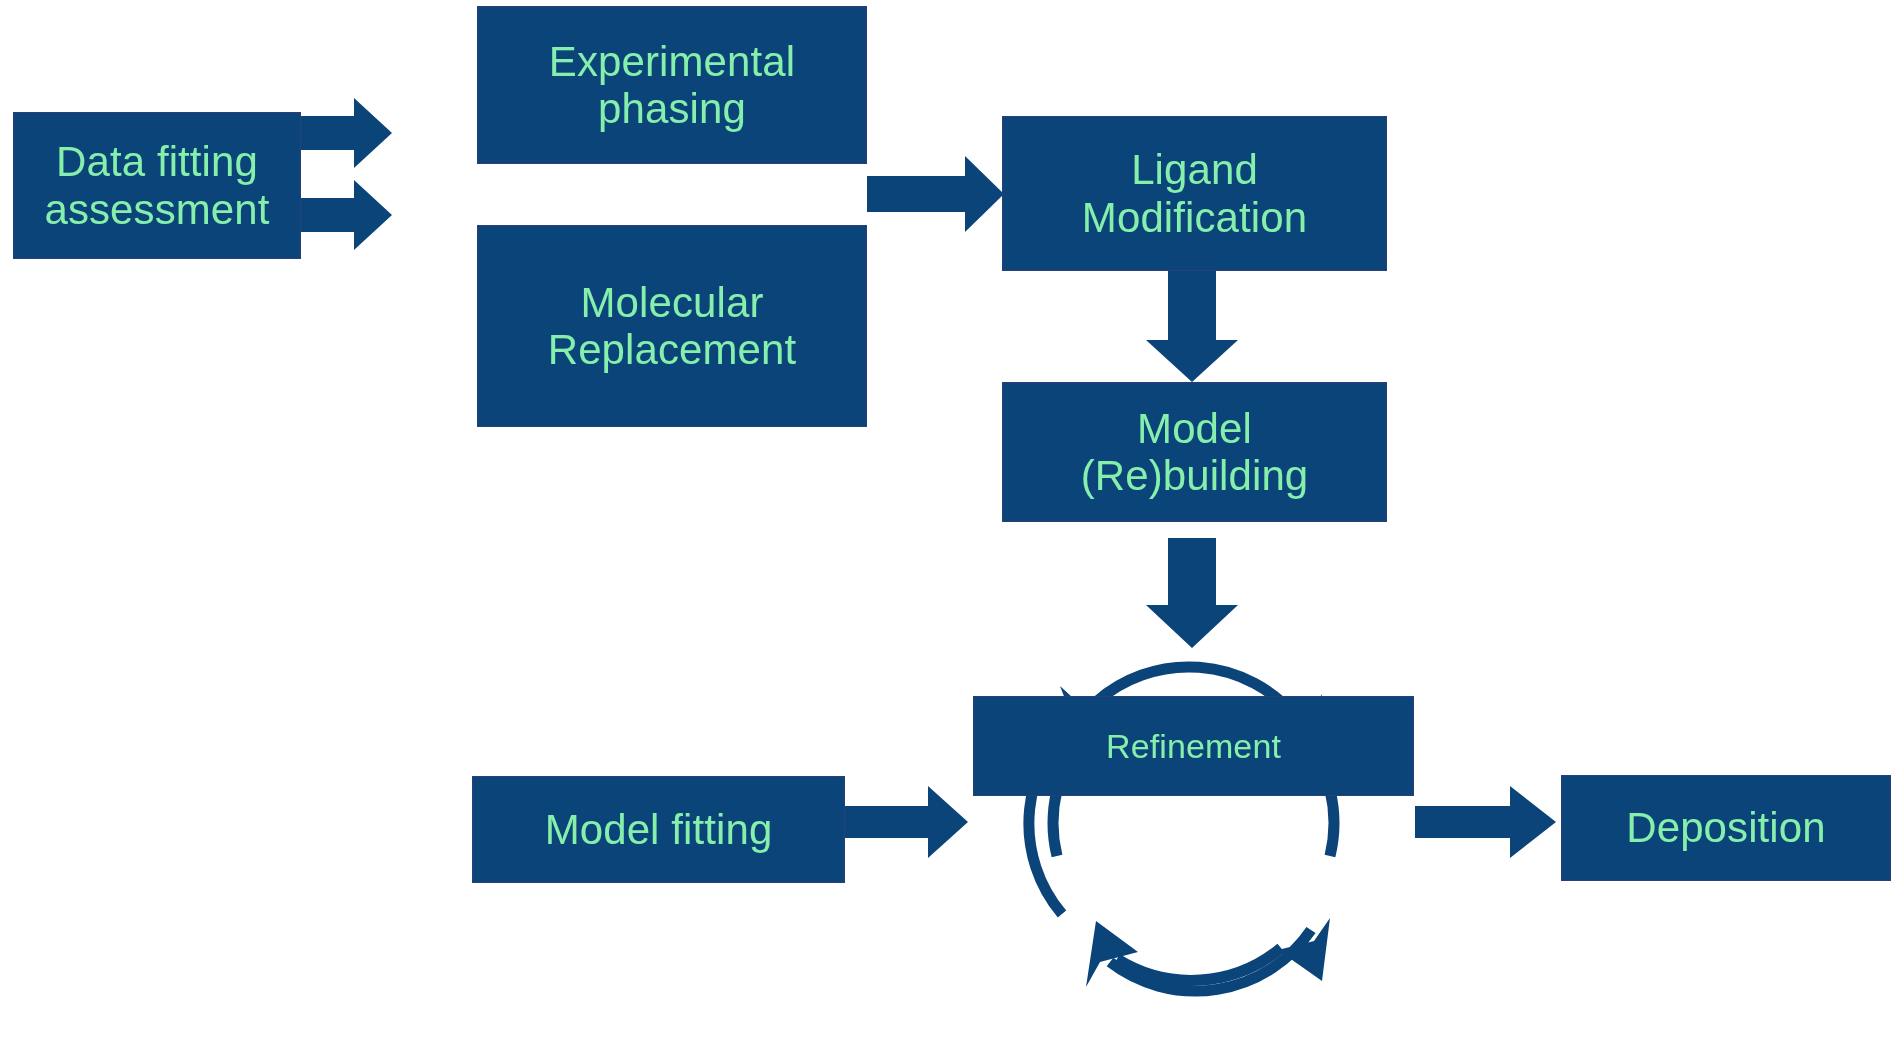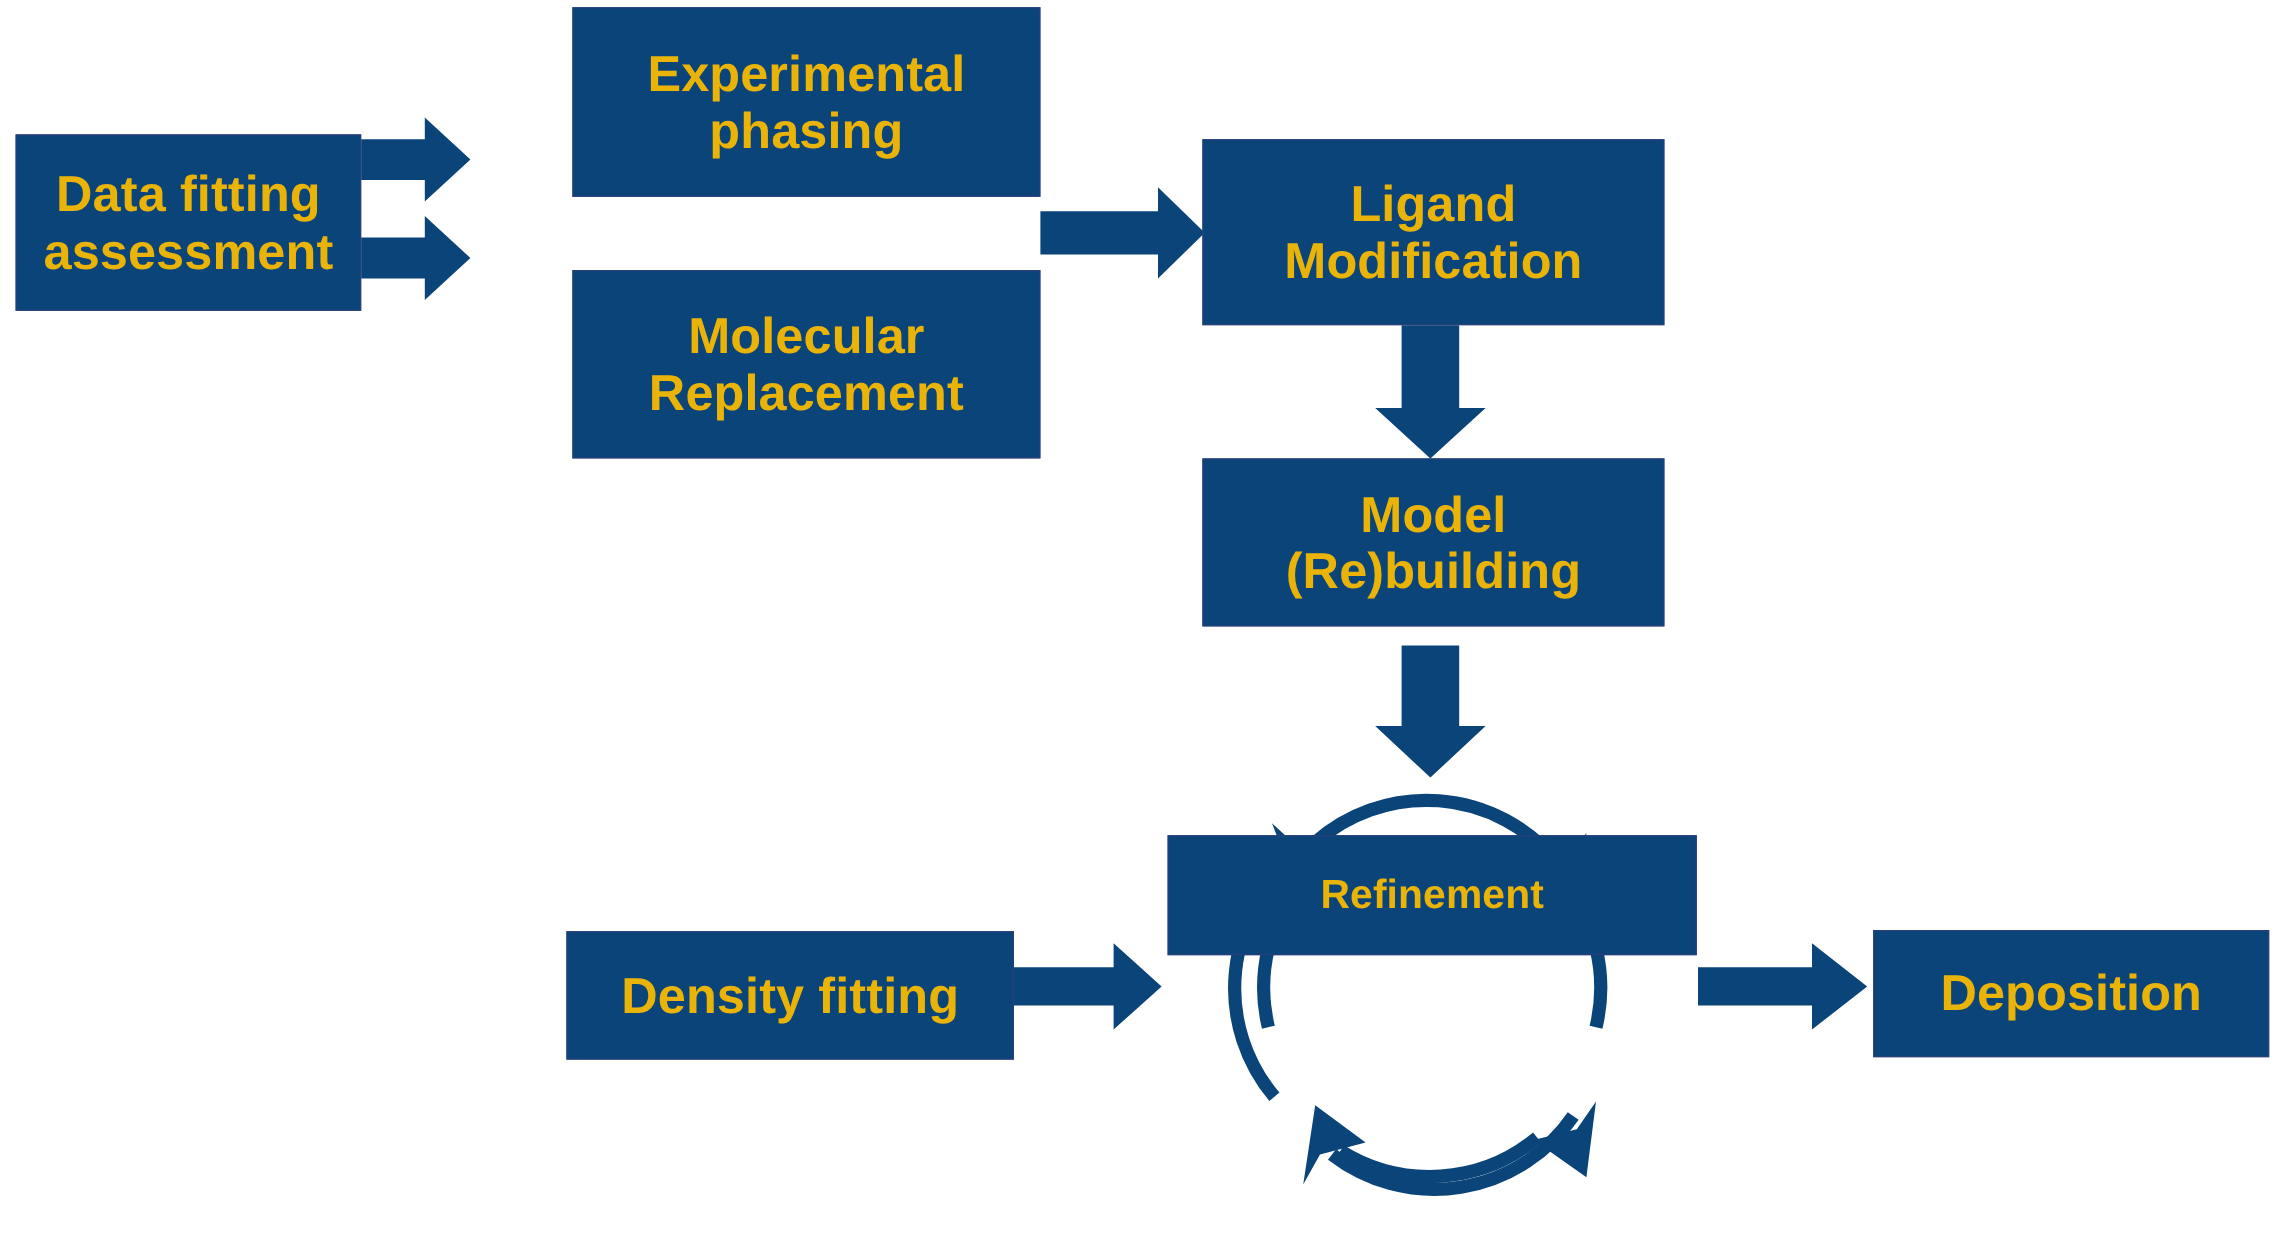--- a/index.html
+++ b/index.html
@@ -12,37 +12,37 @@
     width: 1903px;
     height: 1043px;
     background: #ffffff;
     overflow: hidden;
     font-family: "Liberation Sans", sans-serif;
   }
   .node {
     position: absolute;
     background: #0b4479;
     border: 1px solid #2a3f7a;
-    color: #eab308;
+    color: #86efac;
     display: flex;
     align-items: center;
     justify-content: center;
     text-align: center;
     line-height: 1.12;
     box-sizing: border-box;
-    font-weight: 700;
+    font-weight: 400;
     letter-spacing: 0.1px;
     z-index: 3;
   }
   .node span { display: block; white-space: pre-line; }
 
   
   #node-data-quality      { left: 13px;   top: 112px; width: 288px; height: 147px; font-size: 42px; }
   #node-experimental      { left: 477px;  top: 6px;   width: 390px; height: 158px; font-size: 42px; }
-  #node-molecular         { left: 477px;  top: 225px; width: 390px; height: 157px; font-size: 42px; }
+  #node-molecular         { left: 477px;  top: 225px; width: 390px; height: 202px; font-size: 42px; }
   #node-density           { left: 1002px; top: 116px; width: 385px; height: 155px; font-size: 42px; }
   #node-model             { left: 1002px; top: 382px; width: 385px; height: 140px; font-size: 42px; }
   #node-refinement        { left: 973px;  top: 696px; width: 441px; height: 100px; font-size: 34px; z-index: 5; }
   #node-validation        { left: 973px;  top: 847px; width: 441px; height: 101px; font-size: 42px; z-index: 5; }
   #node-ligand            { left: 472px;  top: 776px; width: 373px; height: 107px; font-size: 42px; }
   #node-deposition        { left: 1561px; top: 775px; width: 330px; height: 106px; font-size: 42px; }
 
   svg.layer {
     position: absolute;
     left: 0; top: 0;
@@ -125,20 +125,20 @@
     <span>Model
 (Re)building</span>
   </div>
 
   <div class="node" id="node-refinement">
     <span>Refinement</span>
   </div>
 
 
   <div class="node" id="node-ligand">
-    <span>Density fitting</span>
+    <span>Model fitting</span>
   </div>
 
   <div class="node" id="node-deposition">
     <span>Deposition</span>
   </div>
 
 </div>
 
 </body></html>

